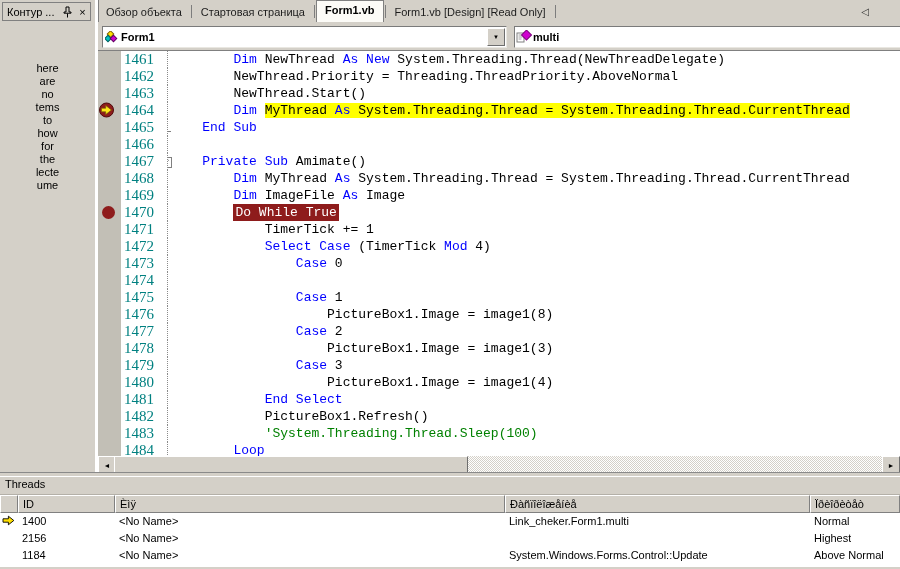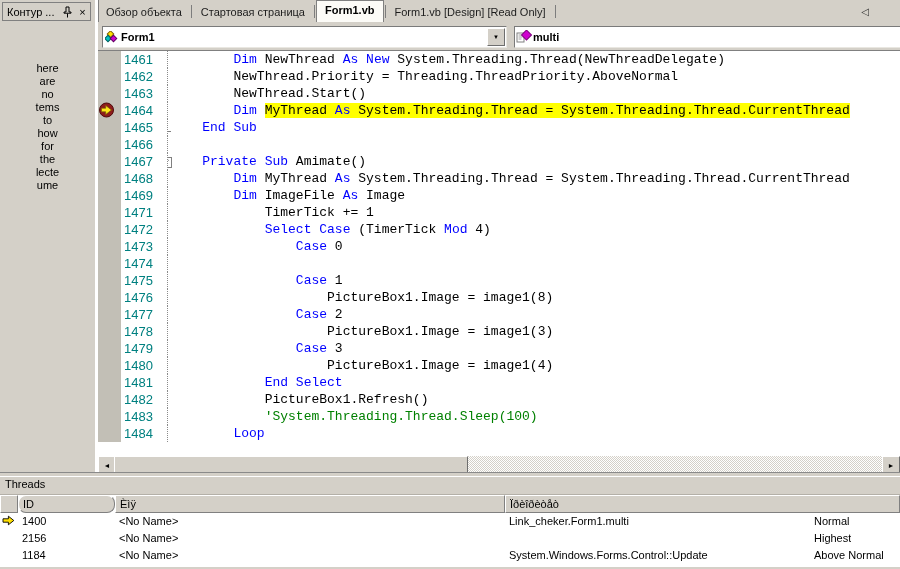--- a/index.html
+++ b/index.html
@@ -33,21 +33,21 @@
      border-color:#fff #6e6e6e #6e6e6e #fff;display:flex;align-items:center;justify-content:center;
      font-size:6px;color:#000;}
   .combo-class{left:4px;width:403px;}
   .combo-member{left:416px;width:386px;}
 
   
   .editor{position:absolute;left:98px;top:50px;width:802px;height:406px;background:#fff;
      border-top:1px solid #808080;overflow:hidden;}
   .crow{display:flex;height:17px;}
   .cmargin{width:23px;flex:none;background:#c2bfb6;position:relative;}
-  .cnum{width:43px;flex:none;font-family:Liberation Sans, sans-serif;font-size:13px;line-height:17px;
+  .cnum{width:43px;flex:none;font-family:Liberation Serif, serif;font-size:15px;line-height:17px;
      color:var(--line_number,#008080);padding-left:3px;background:#fff;}
   .ccode{flex:1;position:relative;border-left:1px dotted #8a8a8a;font-family:"Liberation Mono",monospace;
      font-size:13px;line-height:17px;white-space:pre;padding-left:3px;overflow:hidden;}
   .ccode .k{color:var(--keyword,#0000ff);}
   .ccode .c{color:var(--comment,#008000);}
   .ccode .h{background:var(--yellow_hl,#ffff00);}
   .ccode .r{background:var(--stmt_hl,#8e1c1c);color:#fff;padding:1px 2px;}
   .bpdot{position:absolute;left:4px;top:2px;width:13px;height:13px;border-radius:50%;
      background:var(--breakpoint,#8e1c1c);}
   .fold-minus{position:absolute;left:-7px;top:4px;width:9px;height:9px;border:1px solid #808080;
@@ -69,21 +69,21 @@
   .hsplit{position:absolute;left:0;top:472px;width:900px;height:6px;background:#d4d0c8;border-top:1px solid #8a8a8a;}
 
   
   .threads{position:absolute;left:0;top:476px;width:900px;height:91px;background:#fff;}
   .tcaption{height:16px;background:#d4d0c8;border-top:1px solid #fff;border-bottom:1px solid #b4b0a8;
      padding:1px 0 0 5px;}
   .thead{display:flex;height:18px;}
   .thc{background:#d4d0c8;border-top:1px solid #fff;border-left:1px solid #fff;
      border-right:1px solid #808080;border-bottom:1px solid #808080;padding:2px 0 0 4px;
      white-space:nowrap;overflow:hidden;flex:none;box-sizing:border-box;}
-  .w-g{width:18px;}.w-id{width:97px;border-radius:8px;}.w-name{width:390px;}.w-loc{width:305px;}.w-pri{flex:1;}
+  .w-g{width:18px;}.w-id{width:97px;}.w-name{width:390px;}.w-loc{width:305px;}.w-pri{flex:1;}
   .trow{display:flex;height:17px;}
   .tc{padding:2px 0 0 4px;white-space:nowrap;overflow:hidden;flex:none;box-sizing:border-box;}
   .tc.w-g{padding:2px 0 0 2px;}
 </style>
 </head>
 <body>
 
 <div id="root">
 
   <div class="outline-title">
@@ -190,20 +190,27 @@
         <div class="cmargin"></div>
         <div class="cnum">1468</div>
         <div class="ccode"><span>        </span><span class="k">Dim</span><span class=""> MyThread </span><span class="k">As</span><span class=""> System.Threading.Thread = System.Threading.Thread.CurrentThread</span></div>
       </div>
       <div class="crow">
         <div class="cmargin"></div>
         <div class="cnum">1469</div>
         <div class="ccode"><span>        </span><span class="k">Dim</span><span class=""> ImageFile </span><span class="k">As</span><span class=""> Image</span></div>
       </div>
       <div class="crow">
+        <div class="cmargin">
+          <div class="bpdot"></div>
+        </div>
+        <div class="cnum">1470</div>
+        <div class="ccode"><span>        </span><span class="r">Do While True</span></div>
+      </div>
+      <div class="crow">
         <div class="cmargin"></div>
         <div class="cnum">1471</div>
         <div class="ccode"><span>            </span><span class="">TimerTick += 1</span></div>
       </div>
       <div class="crow">
         <div class="cmargin"></div>
         <div class="cnum">1472</div>
         <div class="ccode"><span>            </span><span class="k">Select Case</span><span class=""> (TimerTick </span><span class="k">Mod</span><span class=""> 4)</span></div>
       </div>
       <div class="crow">
@@ -275,20 +282,21 @@
   </div>
 
   <div class="hsplit"></div>
 
   <div class="threads">
     <div class="tcaption">Threads</div>
     <div class="thead">
         <div class="thc w-g"></div>
         <div class="thc w-id">ID</div>
         <div class="thc w-name">Èìÿ</div>
+        <div class="thc w-loc">Ðàñïîëîæåíèå</div>
         <div class="thc w-pri">Ïðèîðèòåò</div>
       </div>
     <div>
         <div class="trow">
           <div class="tc w-g"><svg width="13" height="11" viewBox="0 0 13 11">
               <path d="M1 3.8h5.4V1.2L11.8 5.5 6.4 9.8V7.2H1z" fill="#ffe000" stroke="#000" stroke-width="0.9"></path>
             </svg></div>
           <div class="tc w-id">1400</div>
           <div class="tc w-name">&lt;No Name&gt;</div>
           <div class="tc w-loc">Link_cheker.Form1.multi</div>

